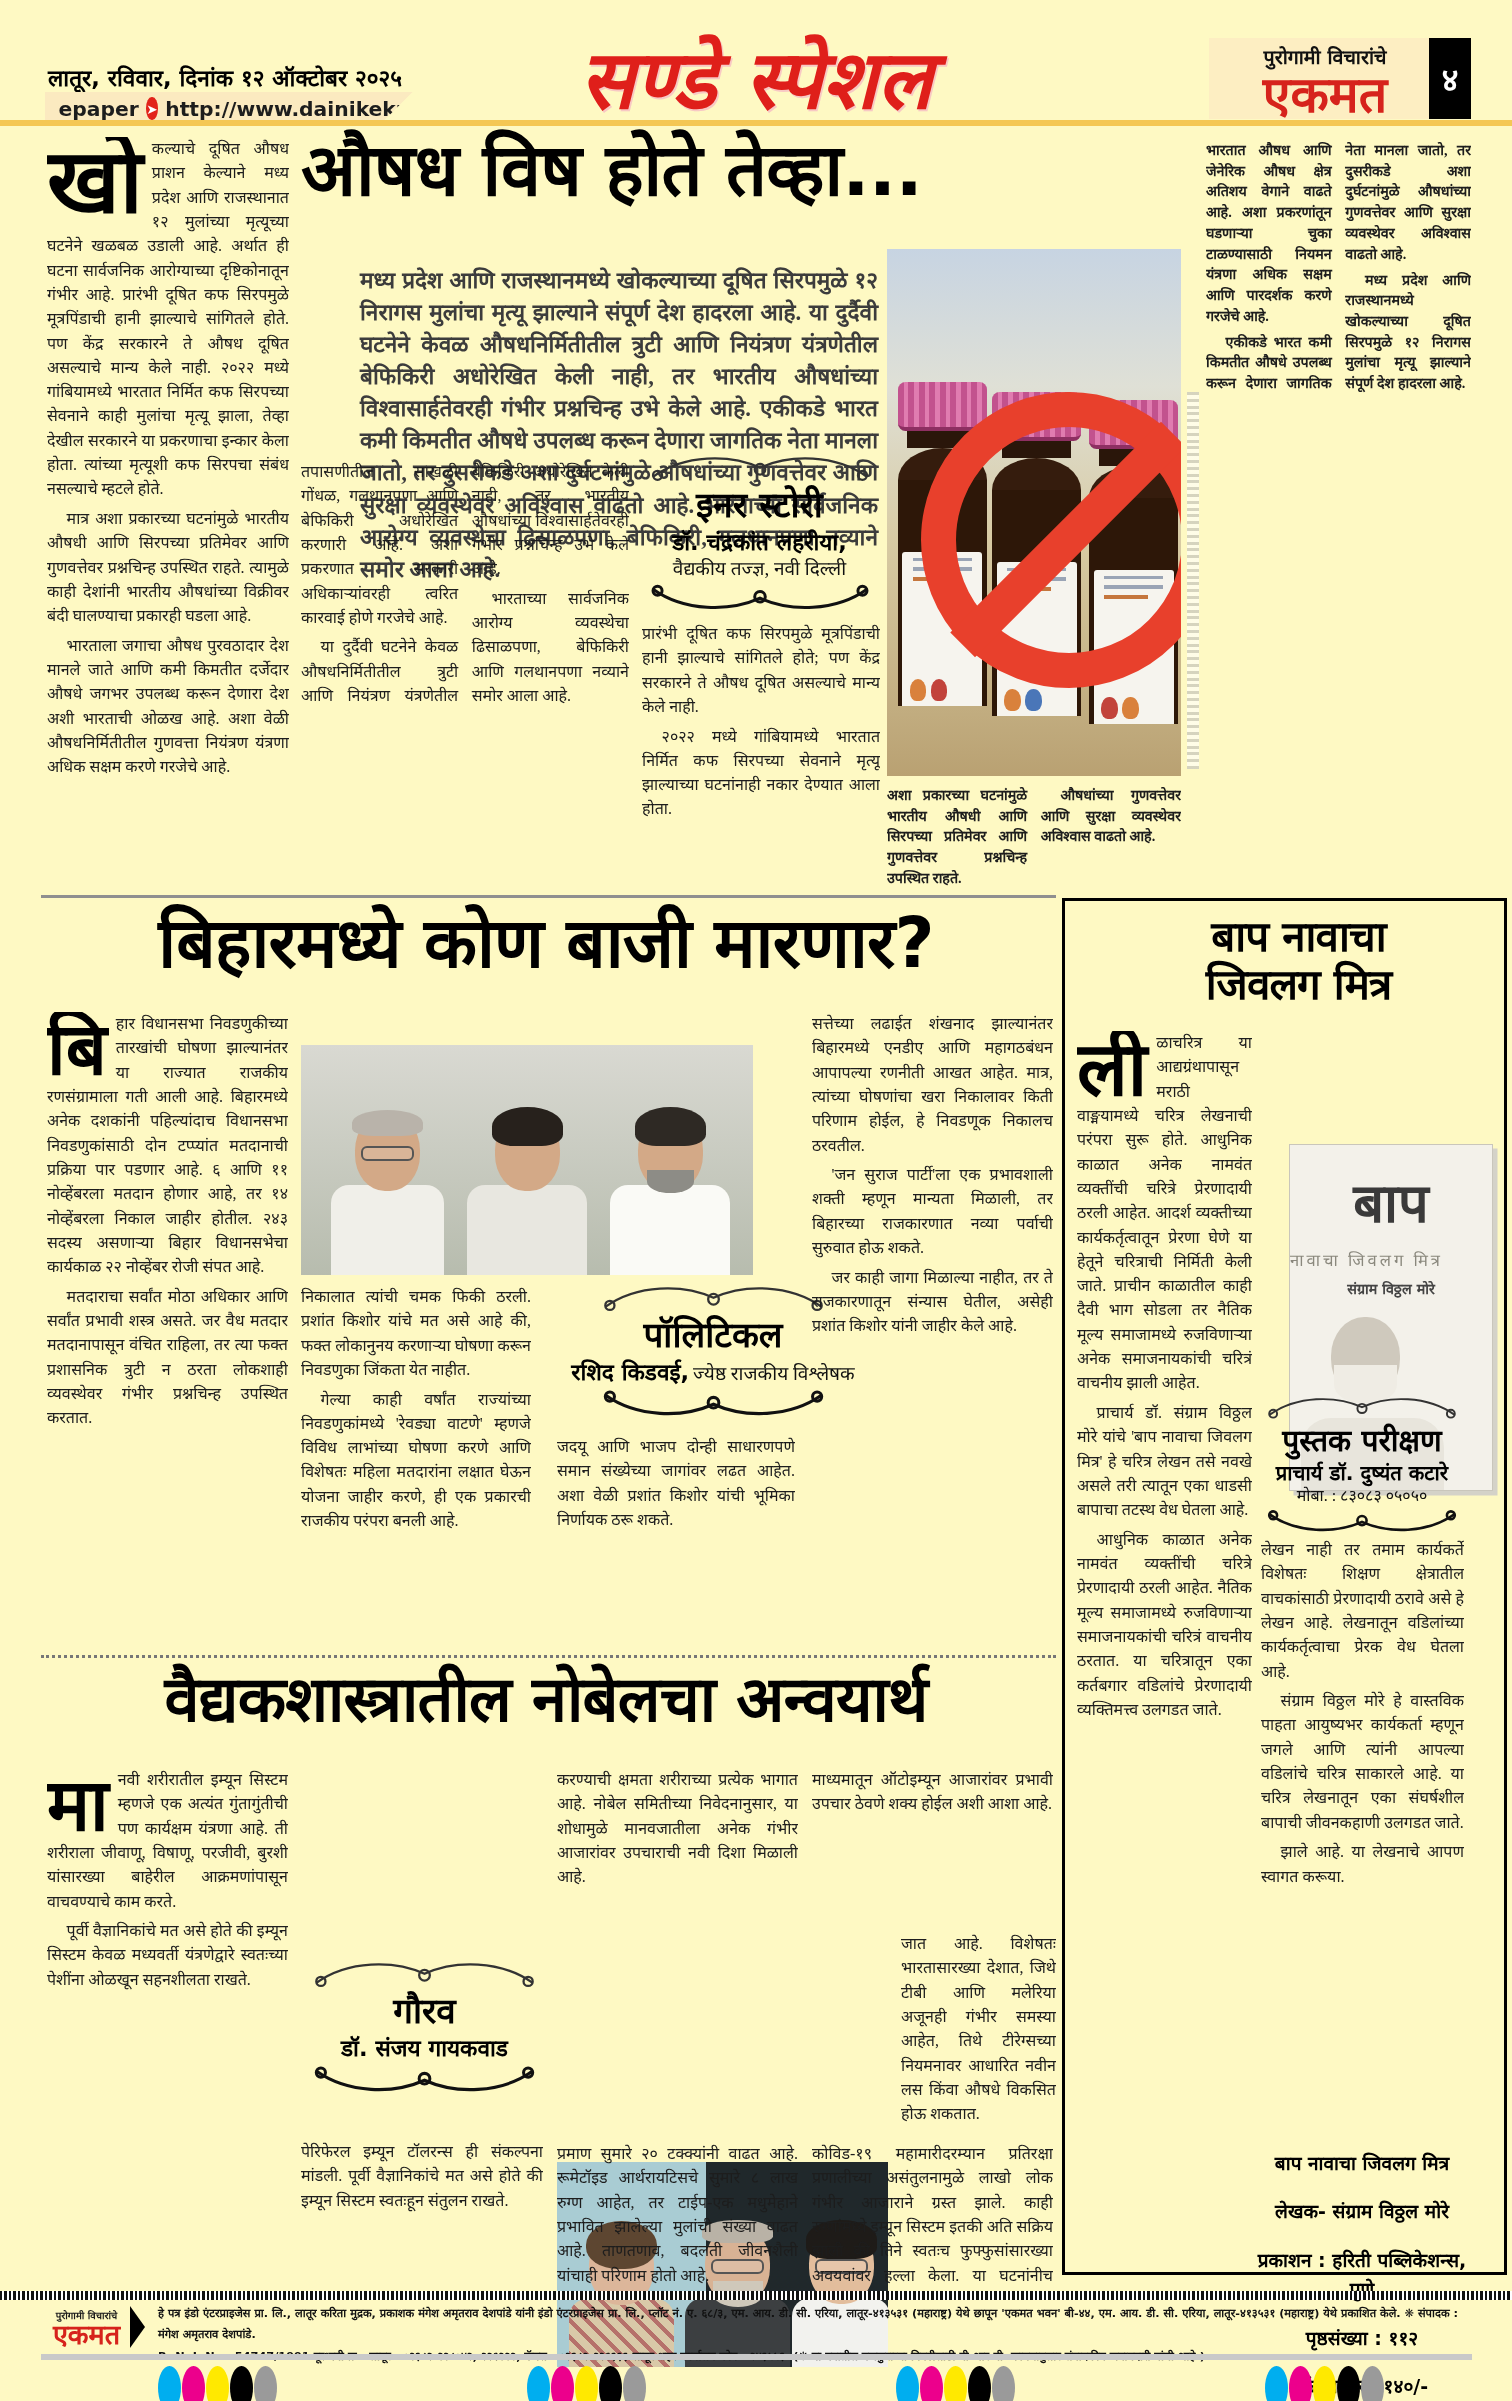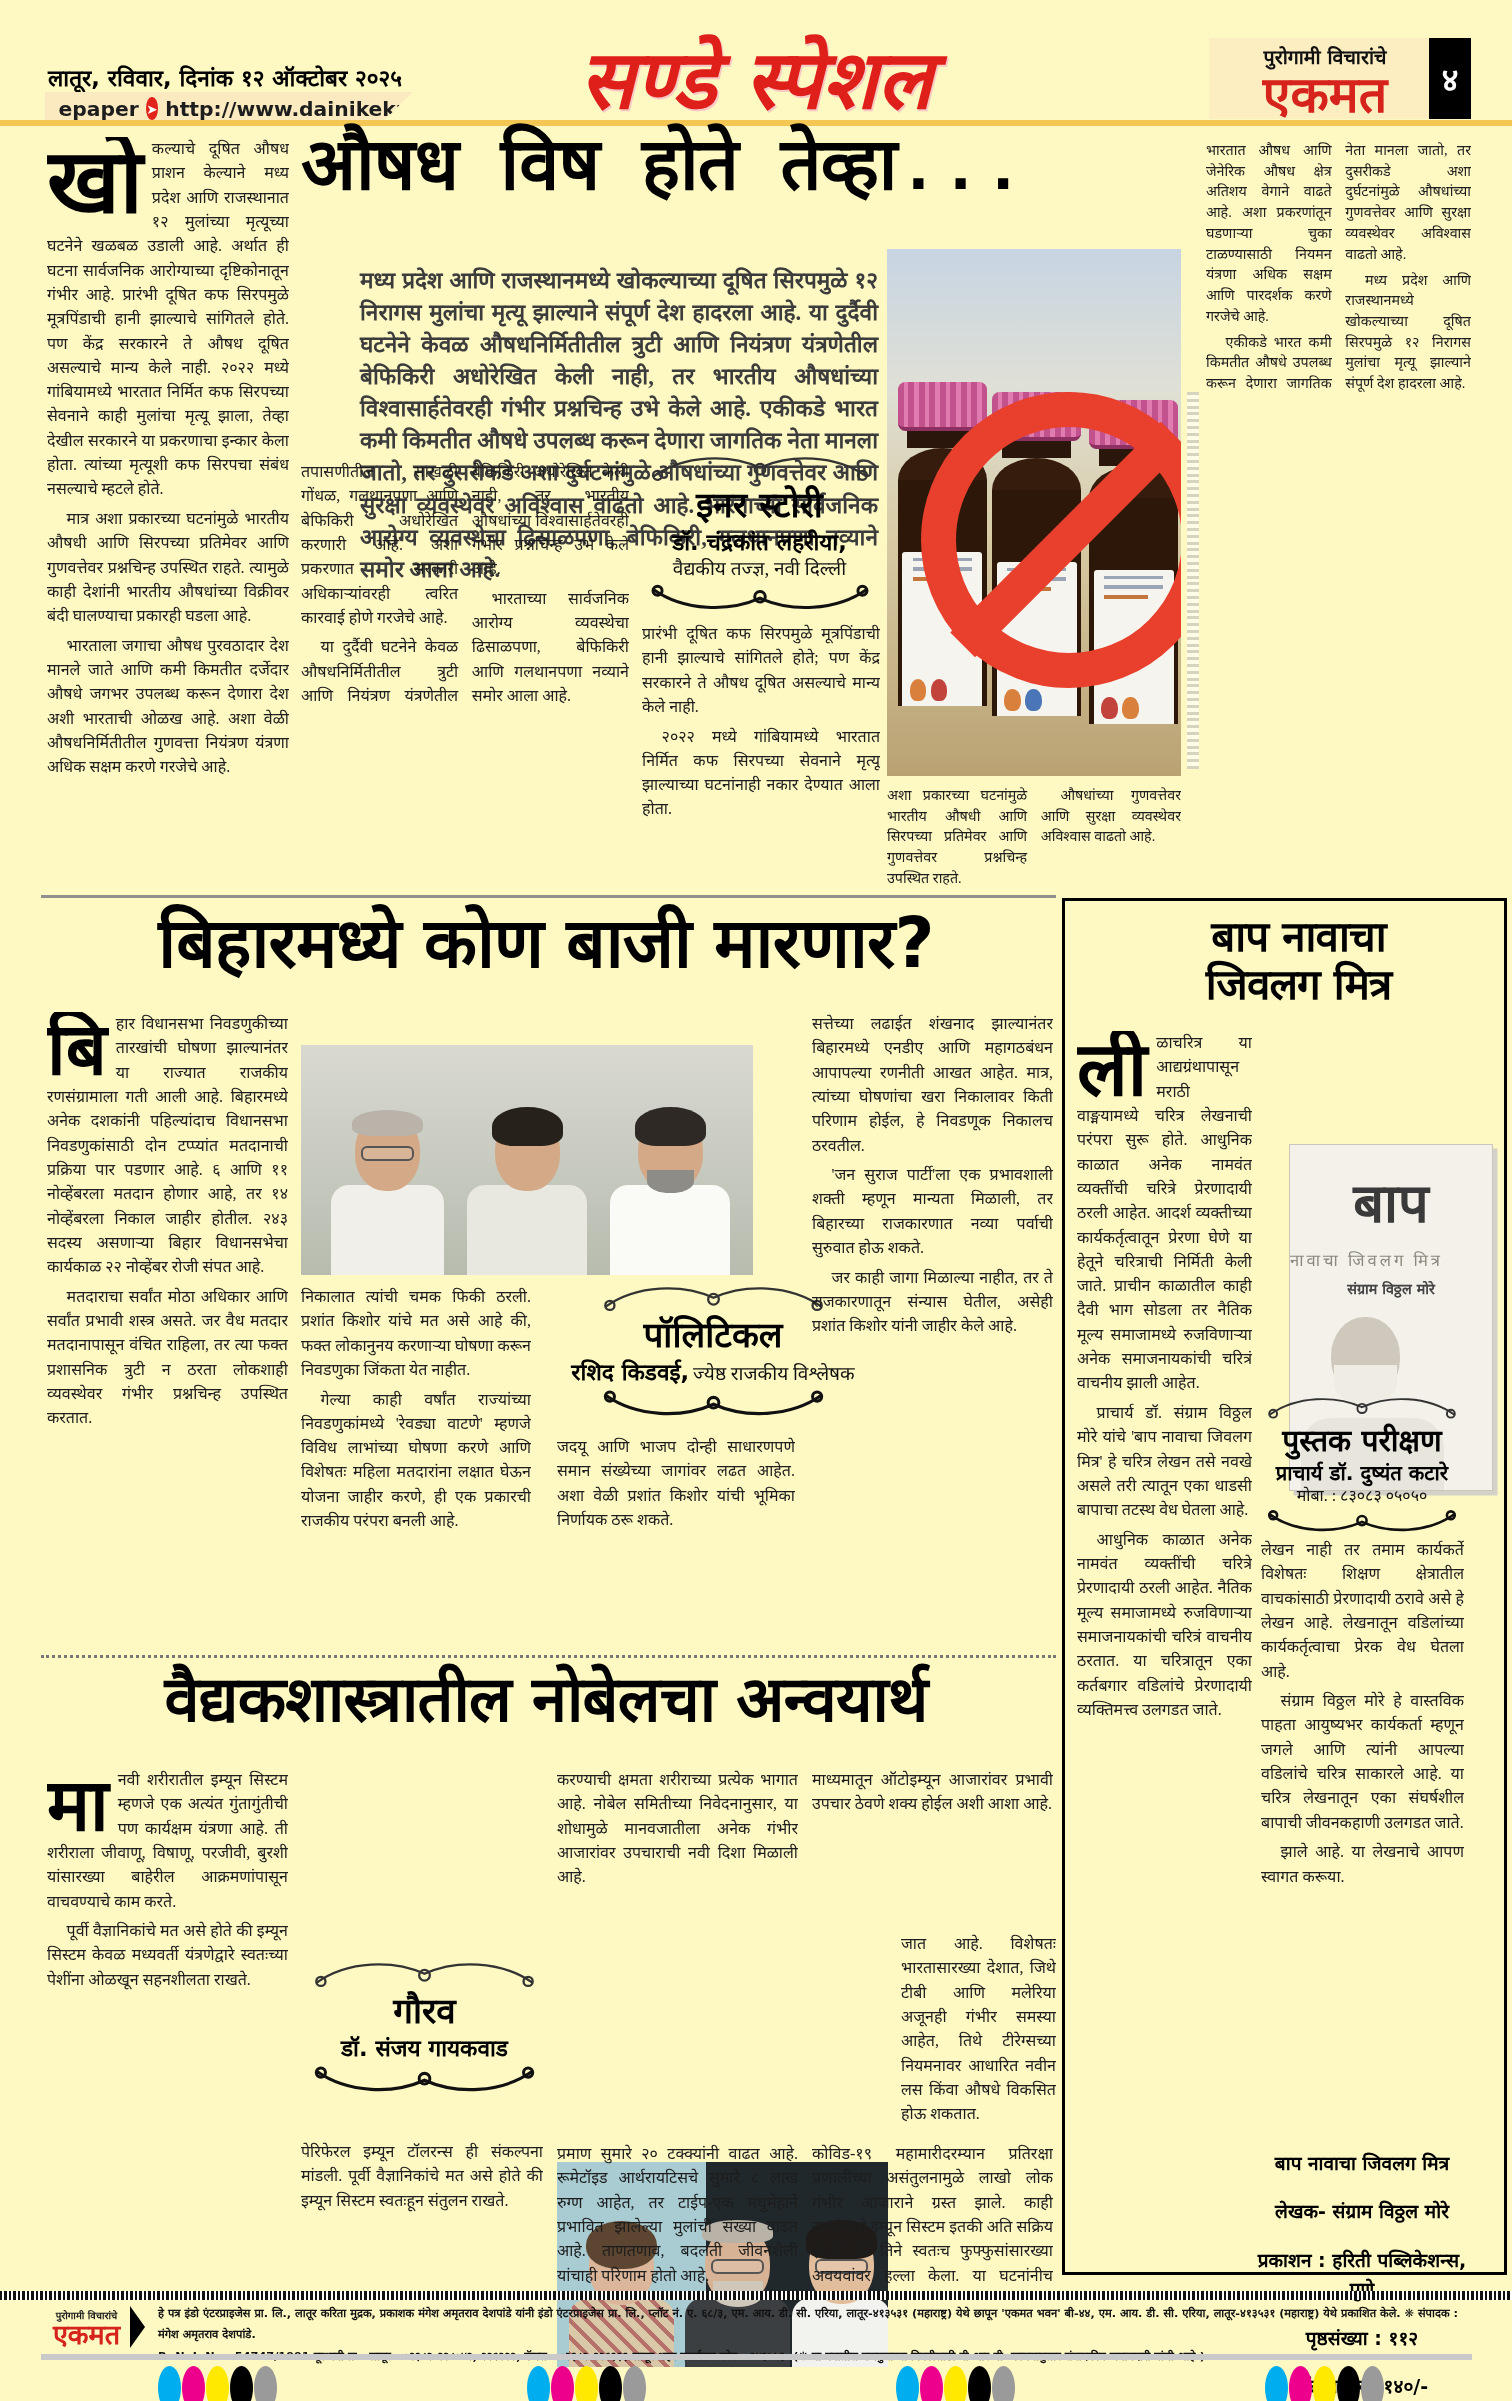--- a/index.html
+++ b/index.html
@@ -4,21 +4,21 @@
 <style>
   html,body{margin:0;padding:0;background:#9a9a9a;}
   #paper{position:relative;width:1512px;height:2401px;background:#fef9c3;
          font-family:"Liberation Serif","DejaVu Serif",serif;overflow:hidden;color:#1d1d1d;}
   .abs{position:absolute;}
   
   .bt{font-size:16px;line-height:1.52;text-align:justify;overflow:hidden;}
   .bt p{margin:0 0 5.3px;text-indent:19.6px;}
   .bt p:first-child{text-indent:0;}
   .c2{column-count:2;column-gap:13.6px;}
-  .small{font-size:14.3px;line-height:1.45;}
+  .small{font-size:14.3px;line-height:1.45;font-weight:bold;}
   .dc{float:left;font-family:"DejaVu Sans",sans-serif;font-weight:900;font-size:89px;
       line-height:.82;padding:7.5px 9px 1.5px 0;color:#000;}
   .dc2{font-size:72px;}
   
   .hl{font-family:"DejaVu Sans",sans-serif;font-weight:900;color:#000;text-align:center;
       white-space:nowrap;letter-spacing:-0.8px;}
   
   .attr{text-align:center;font-family:"DejaVu Sans",sans-serif;}
   .attr .k{font-weight:900;font-size:35px;line-height:1.25;color:#000;}
   .attr .a{font-weight:700;font-size:22.6px;line-height:1.3;color:#000;}
@@ -101,21 +101,21 @@
     <span>http://www.dainikekmat.com</span>
   </div>
   <div class="abs script-title" style="left:50%;top:21px;transform:translateX(-50%);">सण्डे स्पेशल</div>
   <div class="abs brandbox" style="left:1209px;top:38px;width:217px;height:72px;">
     <div class="brandtag">पुरोगामी विचारांचे</div>
     <div class="brandname">एकमत</div>
   </div>
   <div class="abs pagebox" style="left:1429px;top:38px;width:42px;height:81px;">४</div>
   <div class="abs yellowrule" style="left:0;top:120px;width:1512px;height:6px;"></div>
 
-  <div class="abs hl" style="left:301px;top:134px;width:574px;font-size:72px;line-height:1.0;font-family:Liberation Mono, monospace;">औषध विष होते तेव्हा...</div>
+  <div class="abs hl" style="left:301px;top:134px;width:574px;font-size:72px;line-height:1.0;">औषध विष होते तेव्हा...</div>
 
   <div class="abs bt" style="left:47px;top:137px;width:242px;height:753px;">
     <span class="dc">खो</span>
     <span><p>कल्याचे दूषित औषध प्राशन केल्याने मध्य प्रदेश आणि राजस्थानात १२ मुलांच्या मृत्यूच्या घटनेने खळबळ उडाली आहे. अर्थात ही घटना सार्वजनिक आरोग्याच्या दृष्टिकोनातून गंभीर आहे. प्रारंभी दूषित कफ सिरपमुळे मूत्रपिंडाची हानी झाल्याचे सांगितले होते. पण केंद्र सरकारने ते औषध दूषित असल्याचे मान्य केले नाही. २०२२ मध्ये गांबियामध्ये भारतात निर्मित कफ सिरपच्या सेवनाने काही मुलांचा मृत्यू झाला, तेव्हा देखील सरकारने या प्रकरणाचा इन्कार केला होता. त्यांच्या मृत्यूशी कफ सिरपचा संबंध नसल्याचे म्हटले होते.</p><p>मात्र अशा प्रकारच्या घटनांमुळे भारतीय औषधी आणि सिरपच्या प्रतिमेवर आणि गुणवत्तेवर प्रश्नचिन्ह उपस्थित राहते. त्यामुळे काही देशांनी भारतीय औषधांच्या विक्रीवर बंदी घालण्याचा प्रकारही घडला आहे.</p><p>भारताला जगाचा औषध पुरवठादार देश मानले जाते आणि कमी किमतीत दर्जेदार औषधे जगभर उपलब्ध करून देणारा देश अशी भारताची ओळख आहे. अशा वेळी औषधनिर्मितीतील गुणवत्ता नियंत्रण यंत्रणा अधिक सक्षम करणे गरजेचे आहे.</p></span>
   </div>
 
   <div class="abs standfirst" style="left:360px;top:265px;width:518px;height:178px;">मध्य प्रदेश आणि राजस्थानमध्ये खोकल्याच्या दूषित सिरपमुळे १२ निरागस मुलांचा मृत्यू झाल्याने संपूर्ण देश हादरला आहे. या दुर्दैवी घटनेने केवळ औषधनिर्मितीतील त्रुटी आणि नियंत्रण यंत्रणेतील बेफिकिरी अधोरेखित केली नाही, तर भारतीय औषधांच्या विश्वासार्हतेवरही गंभीर प्रश्नचिन्ह उभे केले आहे. एकीकडे भारत कमी किमतीत औषधे उपलब्ध करून देणारा जागतिक नेता मानला जातो, तर दुसरीकडे अशा दुर्घटनांमुळे औषधांच्या गुणवत्तेवर आणि सुरक्षा व्यवस्थेवर अविश्वास वाढतो आहे. भारताच्या सार्वजनिक आरोग्य व्यवस्थेचा ढिसाळपणा, बेफिकिरी, गलथानपणा नव्याने समोर आला आहे.</div>
 
   <div class="abs photo" style="left:887px;top:249px;width:294px;height:527px;">
     <div class="syrup-bg">

